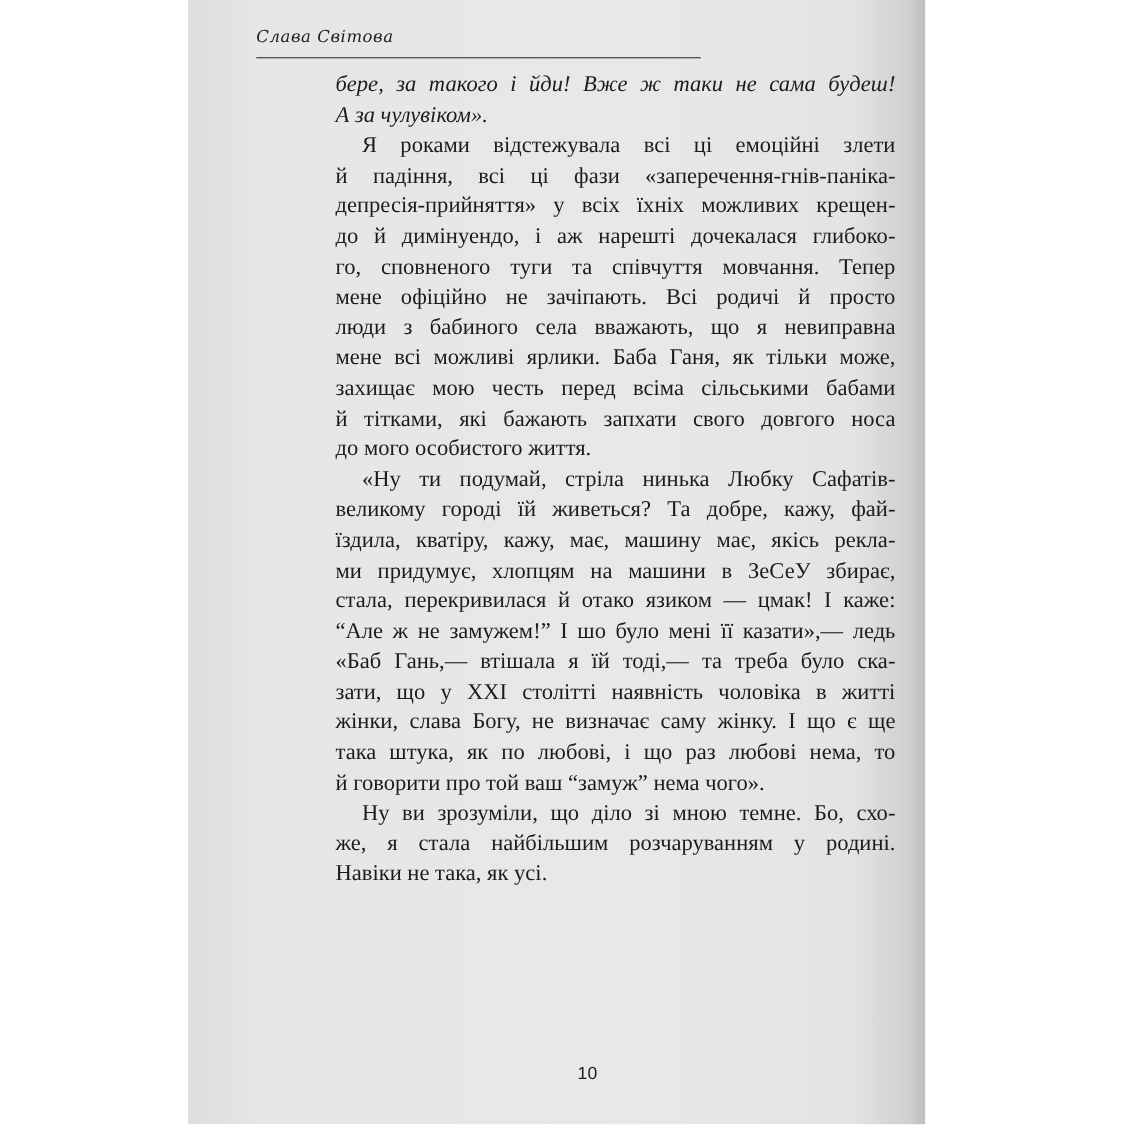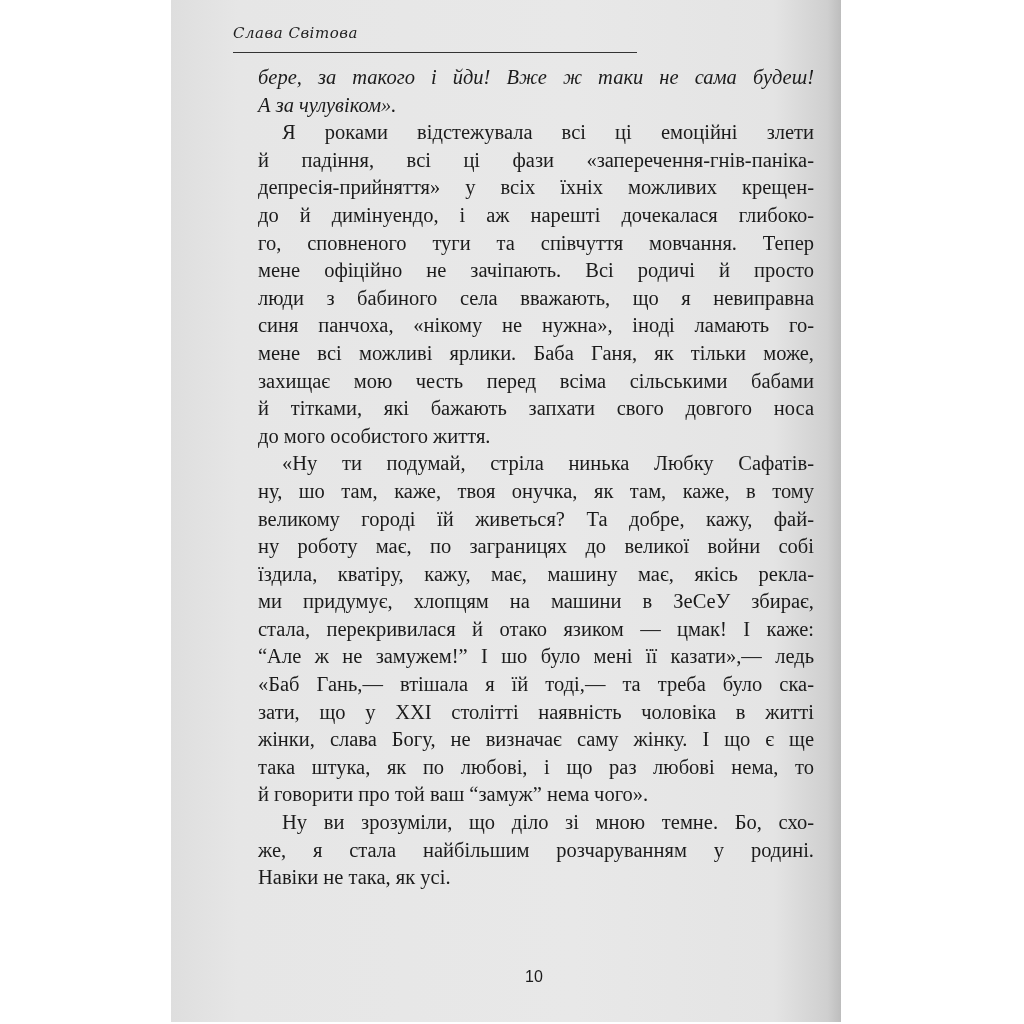--- a/index.html
+++ b/index.html
@@ -14,21 +14,21 @@
     color: #1e1e1e; letter-spacing: 0.5px;
   }
   .rule {
     position: absolute; left: 62px; top: 52px; width: 404px; height: 1px; background: #333;
   }
   .body {
     position: absolute; left: 87px; top: 64px; width: 556px;
     font-family: "Liberation Serif", serif; font-size: 20.5px; line-height: 27.6px;
     color: #1b1b1b; text-align: justify;
   }
-  .line { display: block; white-space: nowrap; text-align-last: justify; text-align: justify; height: 27.6px; }
+  .line { display: block; white-space: nowrap; text-align-last: justify; text-align: justify; height: 27.6px; margin-left: 47px; }
   .line.last { text-align-last: left; }
   .line.indent { padding-left: 24px; }
   .line.italic { font-style: italic; }
   .page-number {
     position: absolute; left: 0; width: 670px; top: 968px; text-align: center;
     font-family: "Liberation Sans", sans-serif; font-size: 16px; color: #1b1b1b;
     padding-left: 56px; box-sizing: border-box;
   }
 </style>
 </head>
@@ -40,29 +40,26 @@
   <div class="body" id="body-text">
       <span class="line italic">бере, за такого і йди! Вже ж таки не сама будеш!</span>
       <span class="line italic last">А за чулувіком».</span>
       <span class="line indent">Я роками відстежувала всі ці емоційні злети</span>
       <span class="line">й падіння, всі ці фази «заперечення-гнів-паніка-</span>
       <span class="line">депресія-прийняття» у всіх їхніх можливих крещен-</span>
       <span class="line">до й димінуендо, і аж нарешті дочекалася глибоко-</span>
       <span class="line">го, сповненого туги та співчуття мовчання. Тепер</span>
       <span class="line">мене офіційно не зачіпають. Всі родичі й просто</span>
       <span class="line">люди з бабиного села вважають, що я невиправна</span>
-      <span class="line">синя панчоха, «нікому не нужна», іноді ламають го-</span>
       <span class="line">мене всі можливі ярлики. Баба Ганя, як тільки може,</span>
       <span class="line">захищає мою честь перед всіма сільськими бабами</span>
       <span class="line">й тітками, які бажають запхати свого довгого носа</span>
       <span class="line last">до мого особистого життя.</span>
       <span class="line indent">«Ну ти подумай, стріла нинька Любку Сафатів-</span>
-      <span class="line">ну, шо там, каже, твоя онучка, як там, каже, в тому</span>
       <span class="line">великому городі їй живеться? Та добре, кажу, фай-</span>
-      <span class="line">ну роботу має, по заграницях до великої войни собі</span>
       <span class="line">їздила, кватіру, кажу, має, машину має, якісь рекла-</span>
       <span class="line">ми придумує, хлопцям на машини в ЗеСеУ збирає,</span>
       <span class="line">стала, перекривилася й отако язиком — цмак! І каже:</span>
       <span class="line">“Але ж не замужем!” І шо було мені її казати»,— ледь</span>
       <span class="line">«Баб Гань,— втішала я їй тоді,— та треба було ска-</span>
       <span class="line">зати, що у XXI столітті наявність чоловіка в житті</span>
       <span class="line">жінки, слава Богу, не визначає саму жінку. І що є ще</span>
       <span class="line">така штука, як по любові, і що раз любові нема, то</span>
       <span class="line last">й говорити про той ваш “замуж” нема чого».</span>
       <span class="line indent">Ну ви зрозуміли, що діло зі мною темне. Бо, схо-</span>

